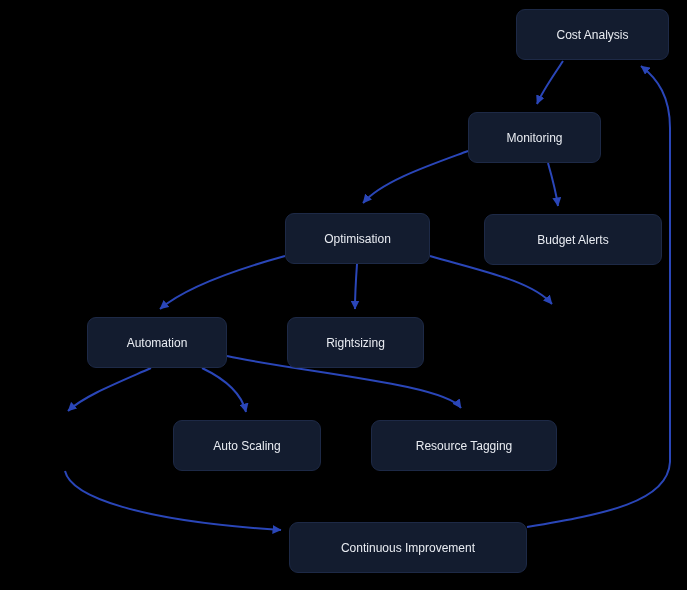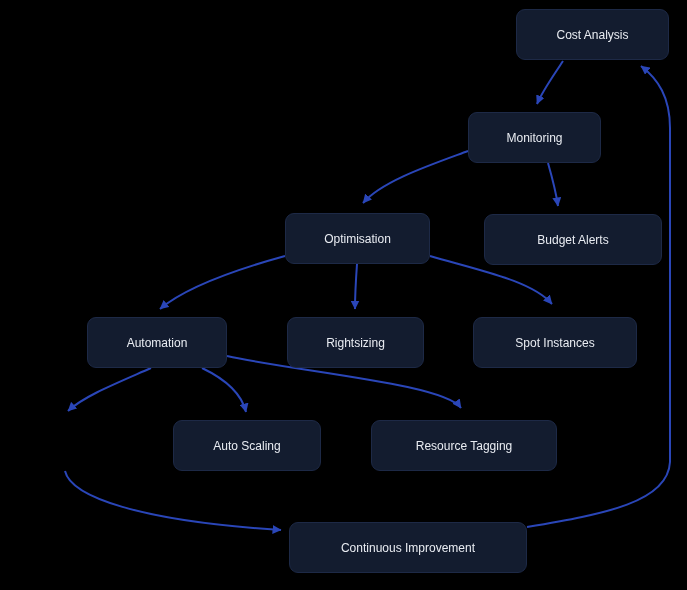--- a/index.html
+++ b/index.html
@@ -74,23 +74,20 @@
   </div>
   <div class="node" style="left:484px;top:214px;width:178px;height:51px">
     <span>Budget Alerts</span>
   </div>
   <div class="node" style="left:87px;top:317px;width:140px;height:51px">
     <span>Automation</span>
   </div>
   <div class="node" style="left:287px;top:317px;width:137px;height:51px">
     <span>Rightsizing</span>
   </div>
-  <div class="node" style="left:473px;top:317px;width:164px;height:51px">
-    <span>Spot Instances</span>
-  </div>
   <div class="node" style="left:173px;top:420px;width:148px;height:51px">
     <span>Auto Scaling</span>
   </div>
   <div class="node" style="left:371px;top:420px;width:186px;height:51px">
     <span>Resource Tagging</span>
   </div>
   <div class="node" style="left:289px;top:522px;width:238px;height:51px">
     <span>Continuous Improvement</span>
   </div>
 

